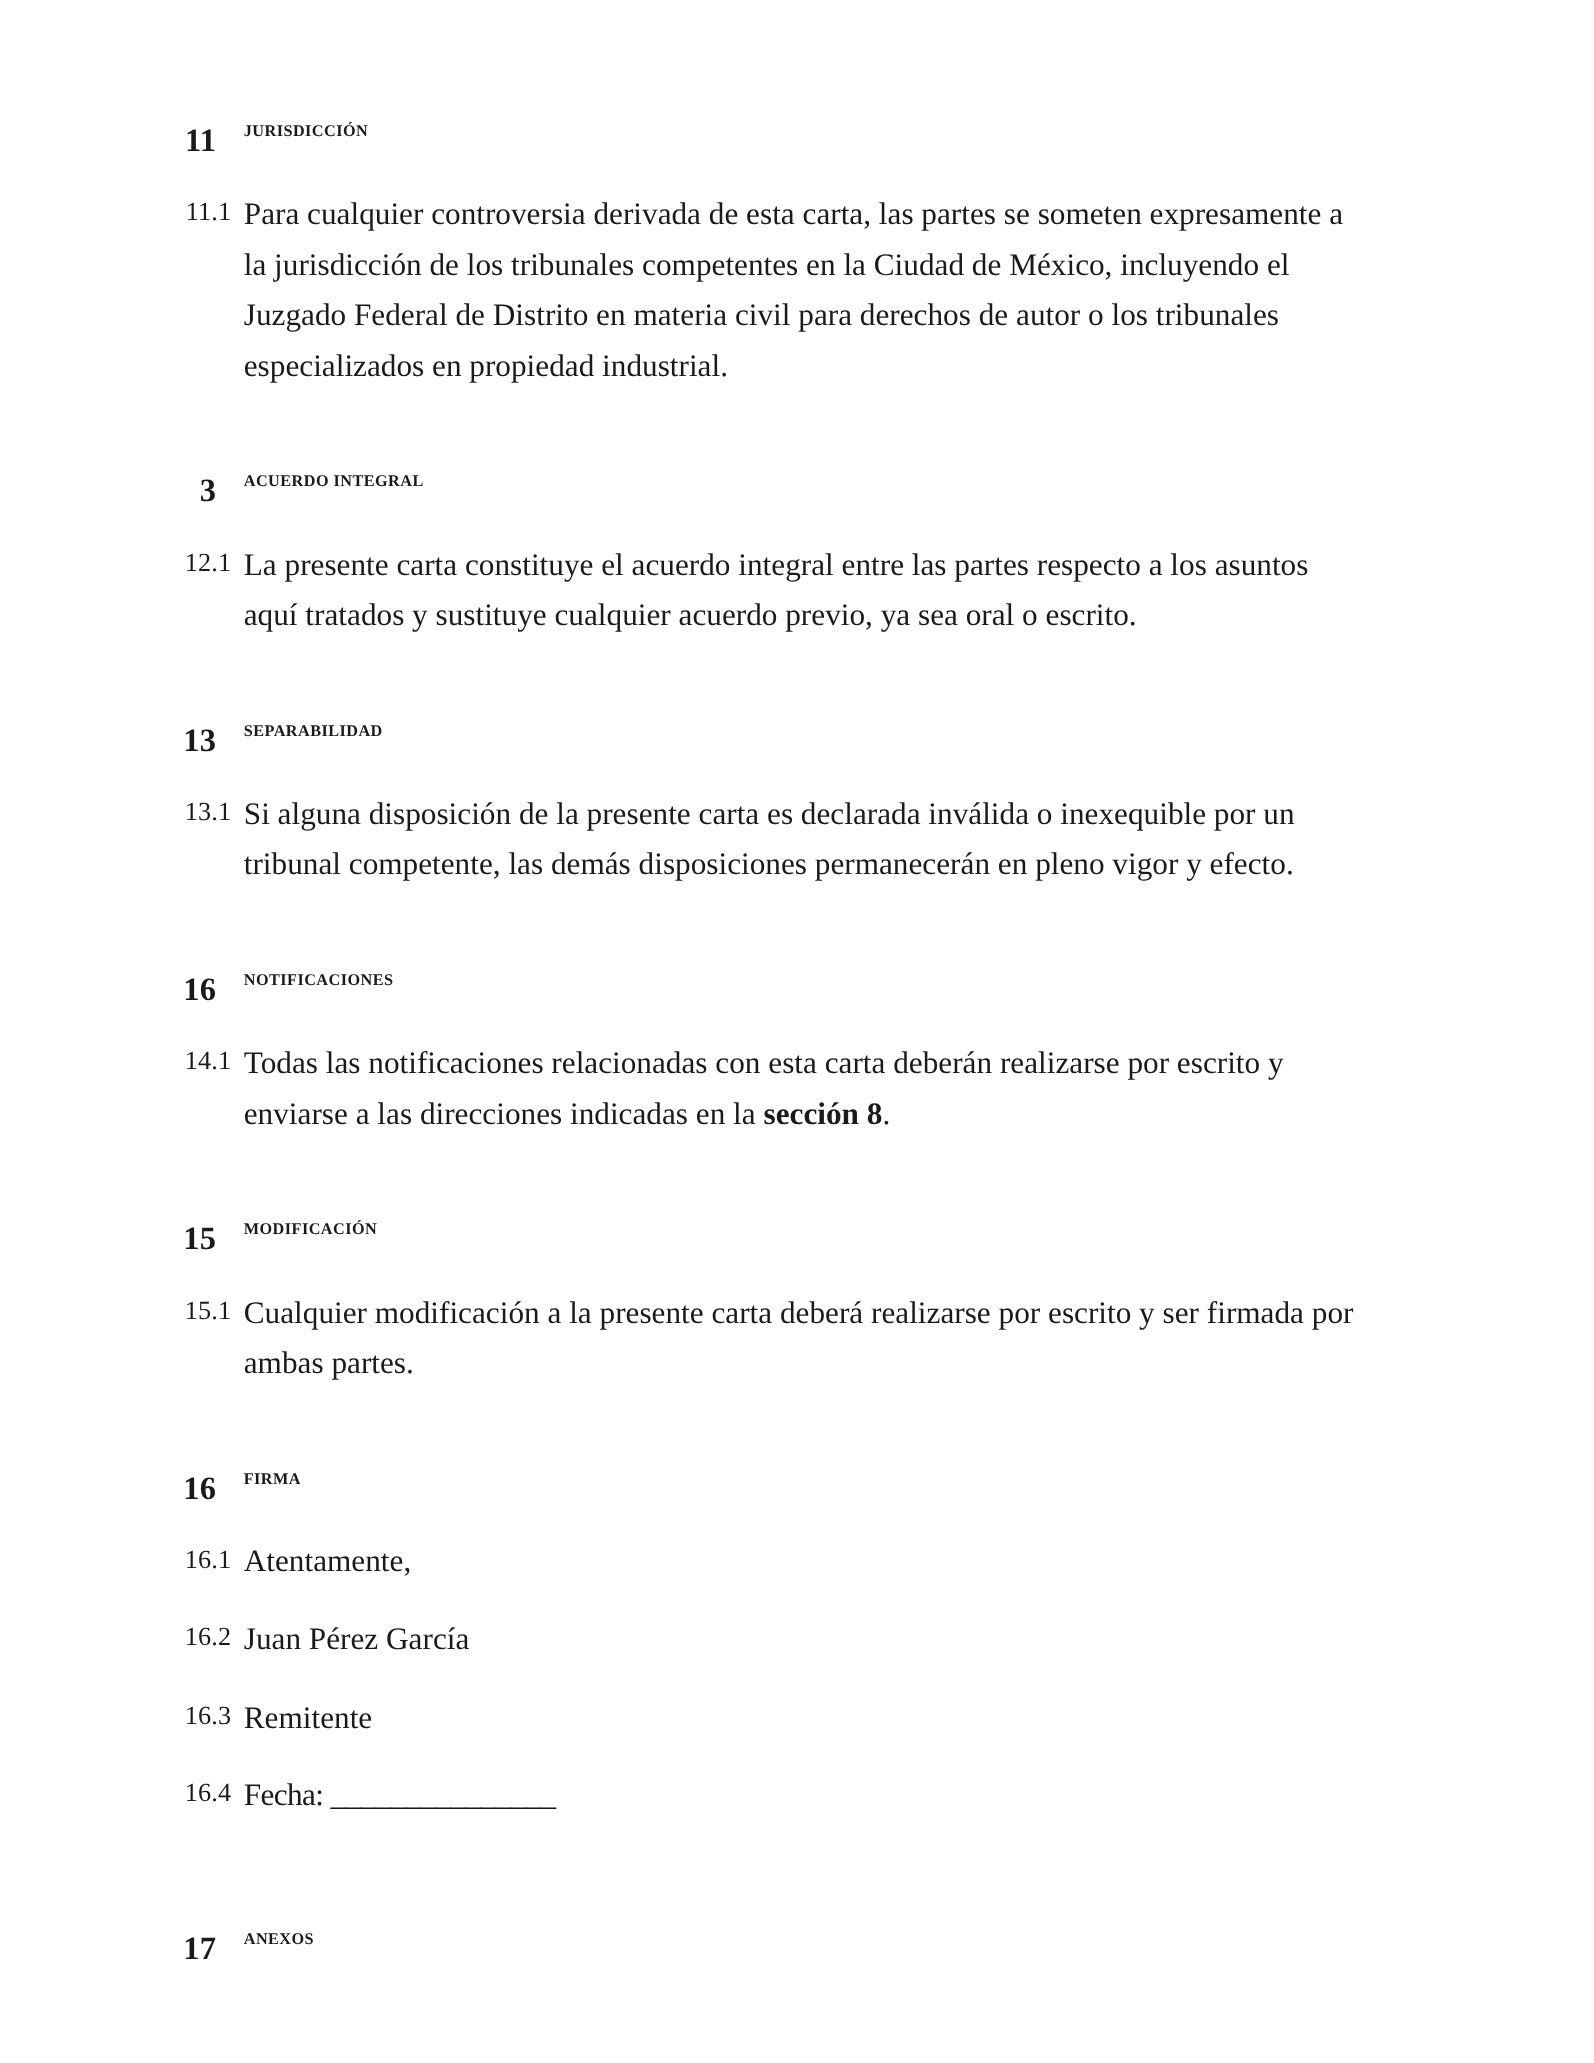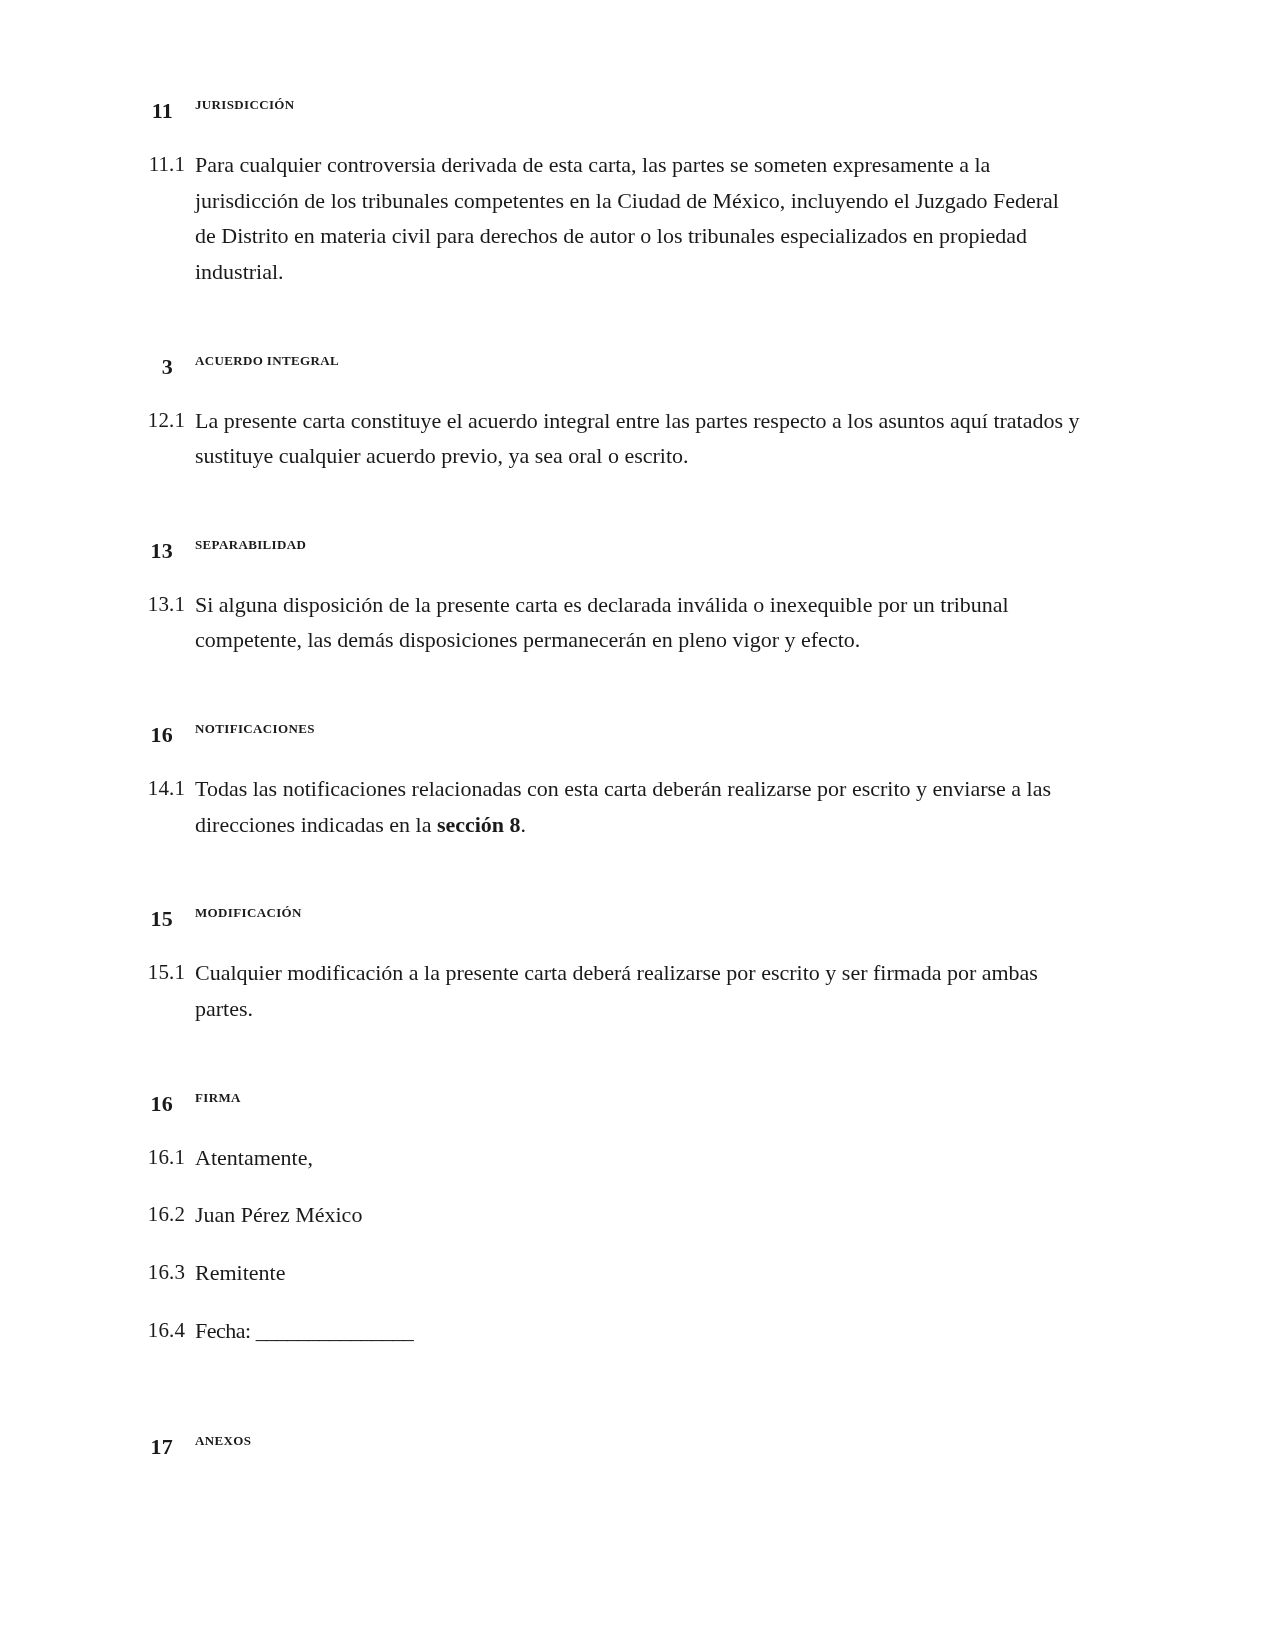--- a/index.html
+++ b/index.html
@@ -42,21 +42,21 @@
   }
 
   
   .section-heading {
     margin: 0 0 0 0;
     padding: 0;
   }
   .section-heading .num {
     width: 40px;
     font-weight: bold;
-    font-size: 22px;
+    font-size: 26px;
     letter-spacing: 0.2px;
     line-height: 1.32;
   }
   .section-heading .body-txt {
     margin-left: 22px;
     font-weight: bold;
     font-size: 13px;
     letter-spacing: 0.35px;
     line-height: 1.32;
   }
@@ -66,21 +66,21 @@
     margin: 0;
   }
   .clause .num {
     width: 52px;
     font-size: 21px;
     line-height: 1.62;
     letter-spacing: 0.1px;
   }
   .clause .body-txt {
     margin-left: 10px;
-    font-size: 22px;
+    font-size: 25px;
     line-height: 1.62;
     text-align: left;
     hyphens: none;
   }
 
   .clause .body-txt b,
   .clause .body-txt strong {
     font-weight: bold;
   }
 
@@ -163,21 +163,21 @@
     <span class="body-txt">FIRMA</span>
   </div>
   <div class="gap-list"></div>
   <div class="row clause">
     <span class="num">16.1</span>
     <span class="body-txt">Atentamente,</span>
   </div>
   <div class="gap-list"></div>
   <div class="row clause">
     <span class="num">16.2</span>
-    <span class="body-txt">Juan Pérez México</span>
+    <span class="body-txt">Juan Pérez García</span>
   </div>
   <div class="gap-list"></div>
   <div class="row clause">
     <span class="num">16.3</span>
     <span class="body-txt">Remitente</span>
   </div>
   <div class="gap-list"></div>
   <div class="row clause">
     <span class="num">16.4</span>
     <span class="body-txt blank-line">Fecha: _______________</span>

